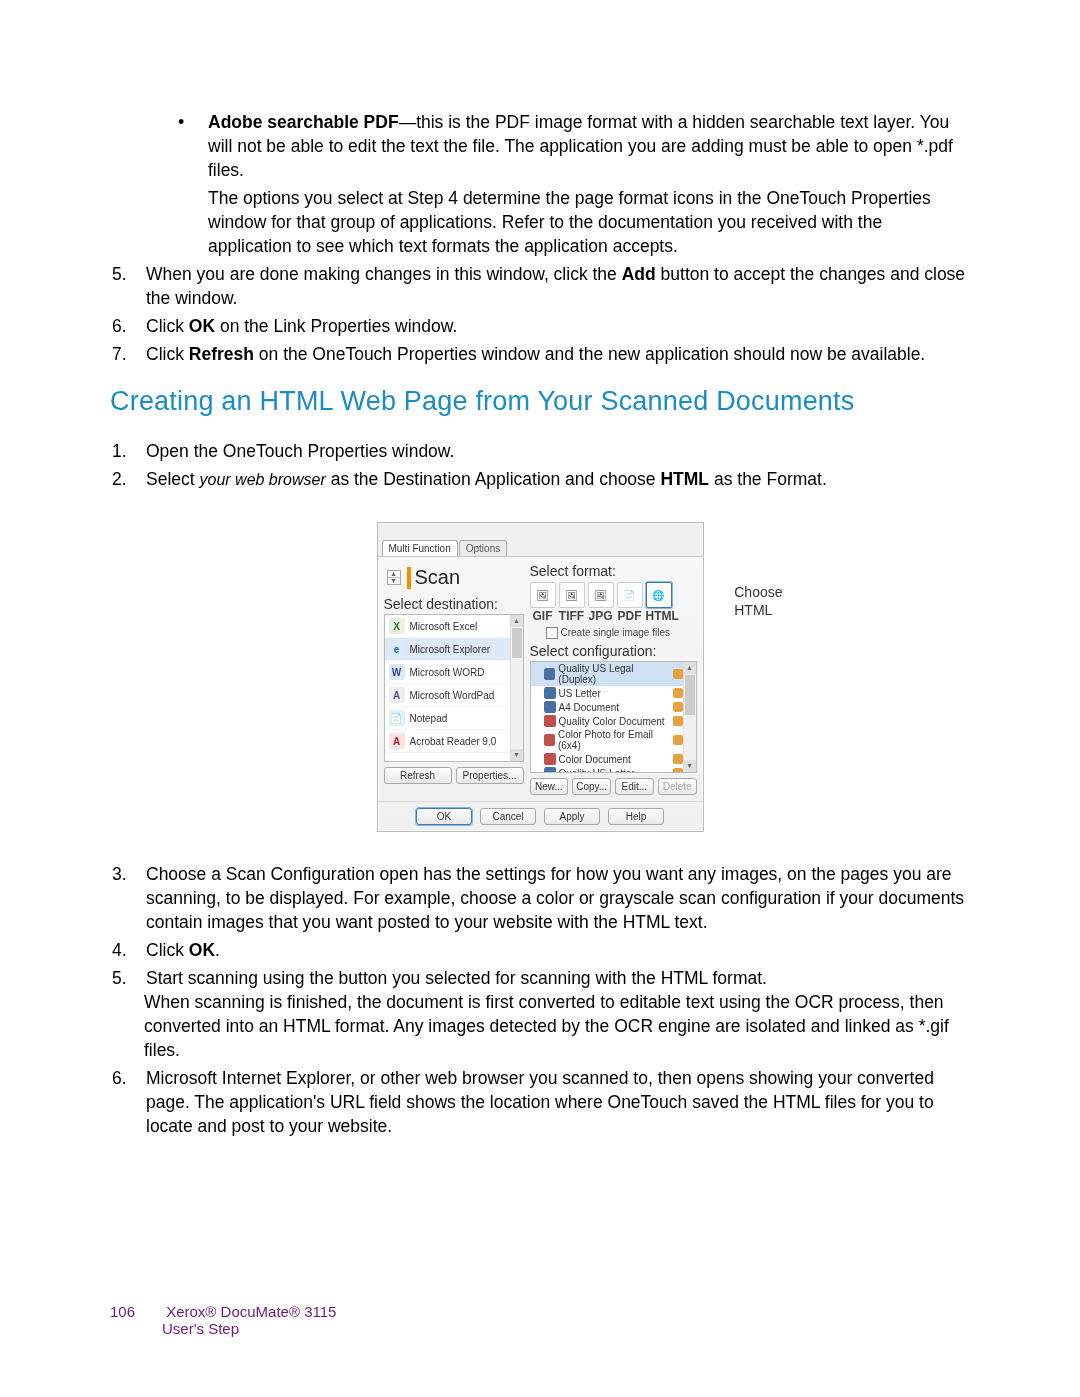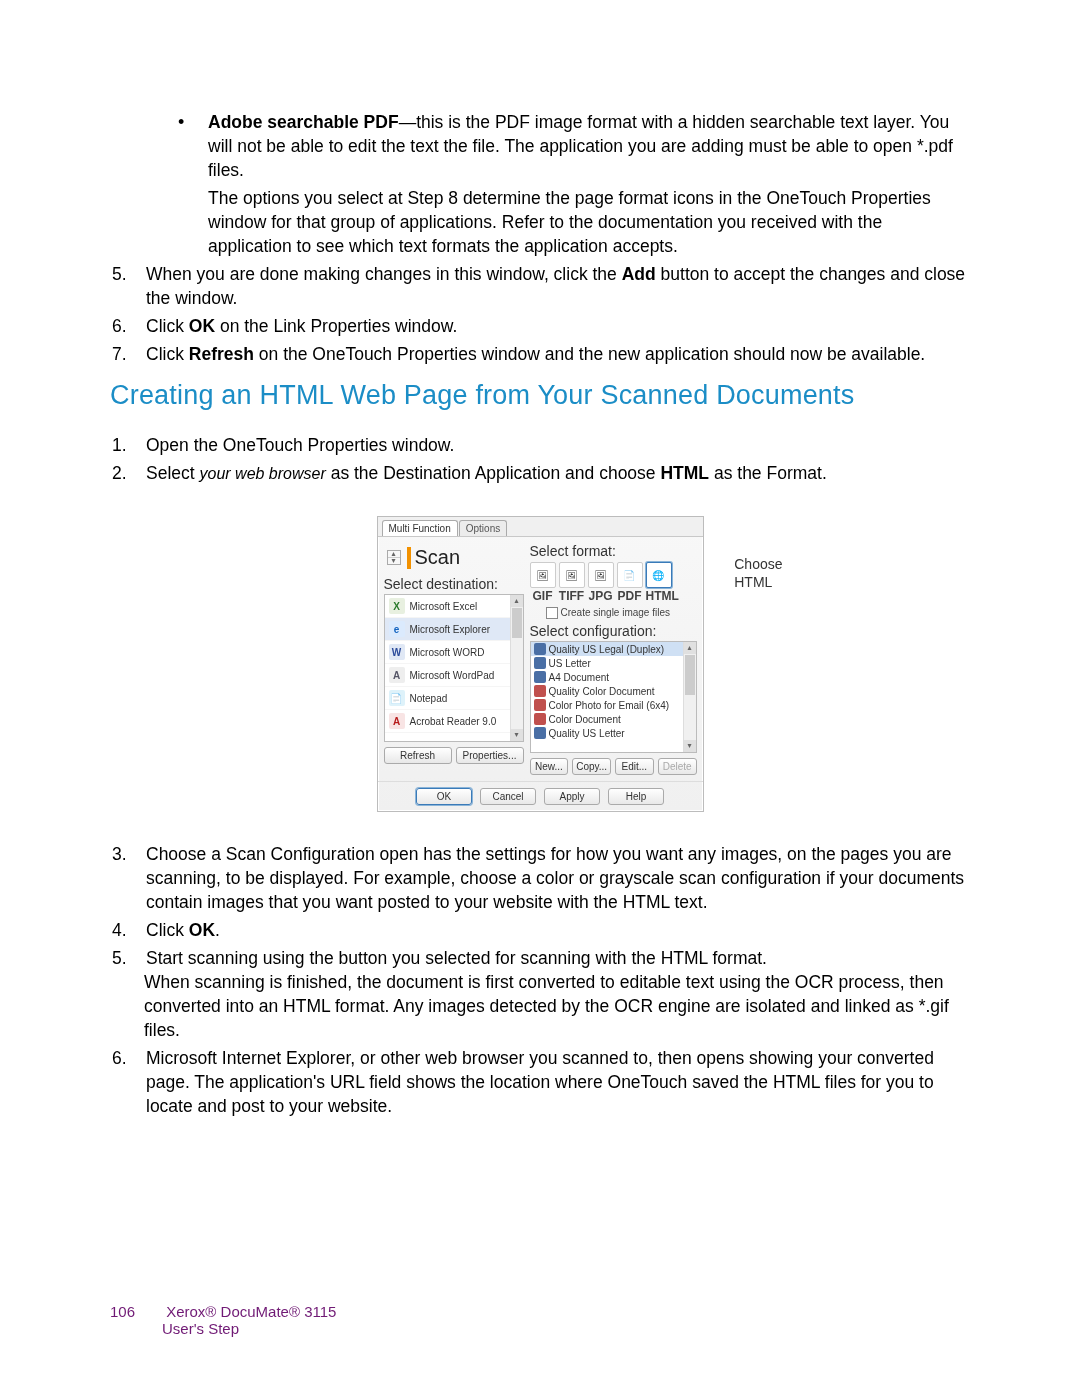--- a/index.html
+++ b/index.html
@@ -40,21 +40,21 @@
     margin-top: 4px;
   }
   .num-row { display:flex; margin-top: 4px;}
   .num-col { width: 34px; flex-shrink:0; font-size: 17.5px; line-height:24px; text-align:left; padding-left:2px;}
   .num-text { font-size: 17.5px; line-height:24px; flex:1;}
   .num-text-sub { margin-left: 34px; font-size: 17.5px; line-height: 24px; }
   h2.section {
     color: #1b8dc6;
     font-weight: 400;
     font-size: 27px;
-    margin: 14px 0 22px 0;
+    margin: 20px 0 22px 0;
     letter-spacing: 0.2px;
   }
   .bold { font-weight: 700;}
   .footer {
     position: absolute;
     bottom: 60px;
     left: 110px;
     font-size: 15px;
     color: #701a75;
   }
@@ -68,21 +68,21 @@
   .dialog {
     width: 325px;
     background: linear-gradient(#f8f8f8,#f0f0f0);
     border: 1px solid #bcbcbc;
     font-family: "Tahoma","Segoe UI",sans-serif;
     font-size: 10px;
     color: #333;
     box-shadow: 0 0 0 1px #fff inset;
     position: relative;
   }
-  .tabs { display:flex; padding: 3px 4px 0 4px; background:#f0f0f0; border-bottom:1px solid #c8c8c8;}
+  .tabs { display:flex; padding: 17px 4px 0 4px; background:#f0f0f0; border-bottom:1px solid #c8c8c8;}
   .tab { padding: 2px 6px; border:1px solid #aaa; border-bottom:none; background:#fff; font-size:10px; border-radius: 3px 3px 0 0; margin-right:1px;}
   .tab.inactive { background:#ececec; color:#555;}
   .dlg-body { display:flex; padding: 6px;}
   .left-pane { width: 140px; }
   .right-pane { flex:1; margin-left: 6px;}
   .scan-title { display:flex; align-items:center; margin-bottom:4px; padding:3px;}
   .spinner { width:12px; border:1px solid #aaa; display:flex; flex-direction:column; margin-right:4px;}
   .spinner div{ height:6px; text-align:center; font-size:8px; line-height:6px; color:#666; border-bottom:1px solid #ccc;}
   .spinner div:last-child{border:none;}
   .scan-word { font-size: 20px; font-weight:400; font-family:"Segoe UI Light","Segoe UI",sans-serif; color:#222;}
@@ -97,43 +97,43 @@
   .btnrow { display:flex; gap:4px; margin-top:5px;}
   .wbtn { flex:1; border:1px solid #aaa; background:linear-gradient(#fff,#e8e8e8); border-radius:3px; font-size:10px; text-align:center; padding:2px 0;}
   .fmt-row { display:flex; gap:3px; margin:3px 0;}
   .fmt-item { width:26px; text-align:center;}
   .fmt-icon { width:24px;height:24px; border:1px solid #ccc; border-radius:2px; margin:0 auto 1px; display:flex;align-items:center;justify-content:center; font-size:10px;}
   .fmt-item.sel .fmt-icon { border:1px solid #3a7ab8; box-shadow:0 0 0 1px #8ab4d8;}
   .fmt-lbl { font-size:12px; color:#444;font-weight:bold;}
   .chk-row { font-size:10px; color:#444; padding:1px 16px;}
   .chk-row .cb { display:inline-block; width:10px;height:10px; border:1px solid #888; vertical-align:middle; margin-right:3px; background:#fff;}
   .cfg-list { border:1px solid #bbb; background:#fff; height:110px; overflow:hidden; margin-top:2px; position:relative;}
-  .cfg-item { display:flex; align-items:center; padding:1px 3px; font-size:10px;}
+  .cfg-item { display:flex; align-items:center; padding:1px 13px; font-size:10px;}
   .cfg-item.sel { background:#cfe0f4;}
   .ci-icon { width:12px;height:12px; margin-right:3px; border-radius:2px;}
   .ci-lock { width:10px;height:10px; margin-left:auto; border-radius:2px; background:#e6a23c;}
   .bottom-btns { display:flex; justify-content:center; gap:8px; padding:6px; border-top:1px solid #ddd;}
   .bottom-btns .wbtn { flex:0 0 54px;}
   .bottom-btns .wbtn.primary { border:1px solid #3a7ab8; box-shadow:0 0 0 1px #8ab4d8;}
-  .callout { position:absolute; right:-80px; top:38px; font-size:14px; color:#333; line-height:18px;}
+  .callout { position:absolute; right:-80px; top:60px; font-size:14px; color:#333; line-height:18px;}
 </style>
 </head>
 <body>
 
 <div class="page">
 
   <div class="bullet-block">
     <div class="bullet-row">
       <div class="bullet-dot">•</div>
       <div class="bullet-text">
         <span class="bold">Adobe searchable PDF</span><span>—this is the PDF image format with a hidden searchable text layer. You will not be able to edit the text the file. The application you are adding must be able to open *.pdf files.</span>
       </div>
     </div>
   </div>
-  <div class="bullet-sub">The options you select at Step 8 determine the page format icons in the OneTouch Properties window for that group of applications. Refer to the documentation you received with the application to see which text formats the application accepts.</div>
+  <div class="bullet-sub">The options you select at Step 4 determine the page format icons in the OneTouch Properties window for that group of applications. Refer to the documentation you received with the application to see which text formats the application accepts.</div>
 
   <div class="num-row">
     <div class="num-col">5.</div>
     <div class="num-text">
       <span>When you are done making changes in this window, click the </span><span class="bold">Add</span><span> button to accept the changes and close the window.</span>
     </div>
   </div>
   <div class="num-row">
     <div class="num-col">6.</div>
     <div class="num-text">

